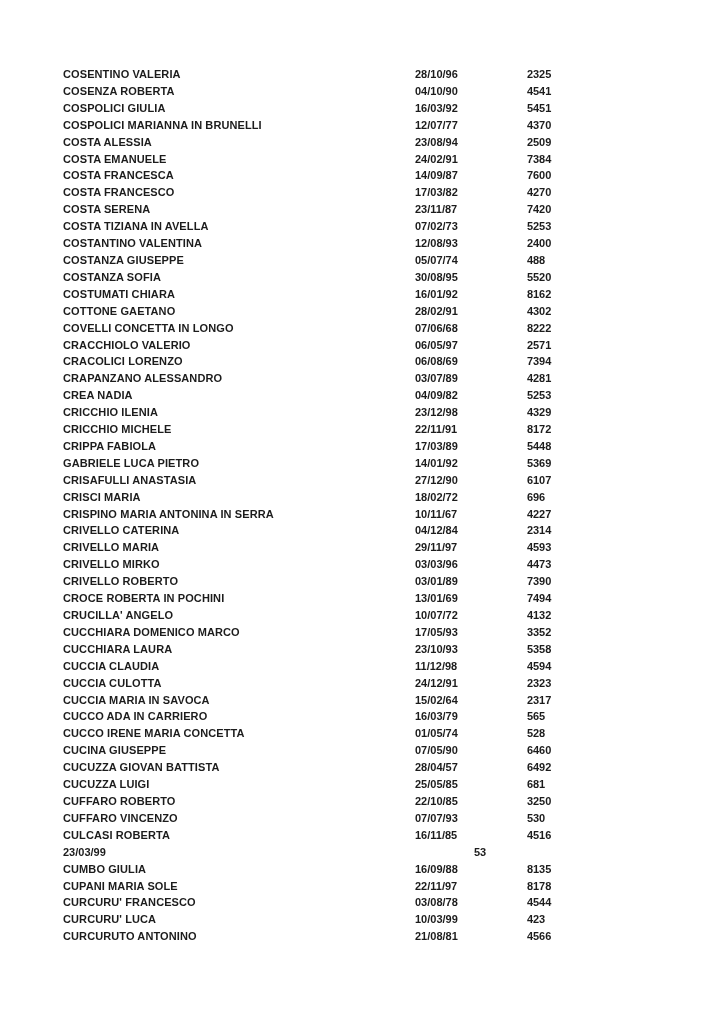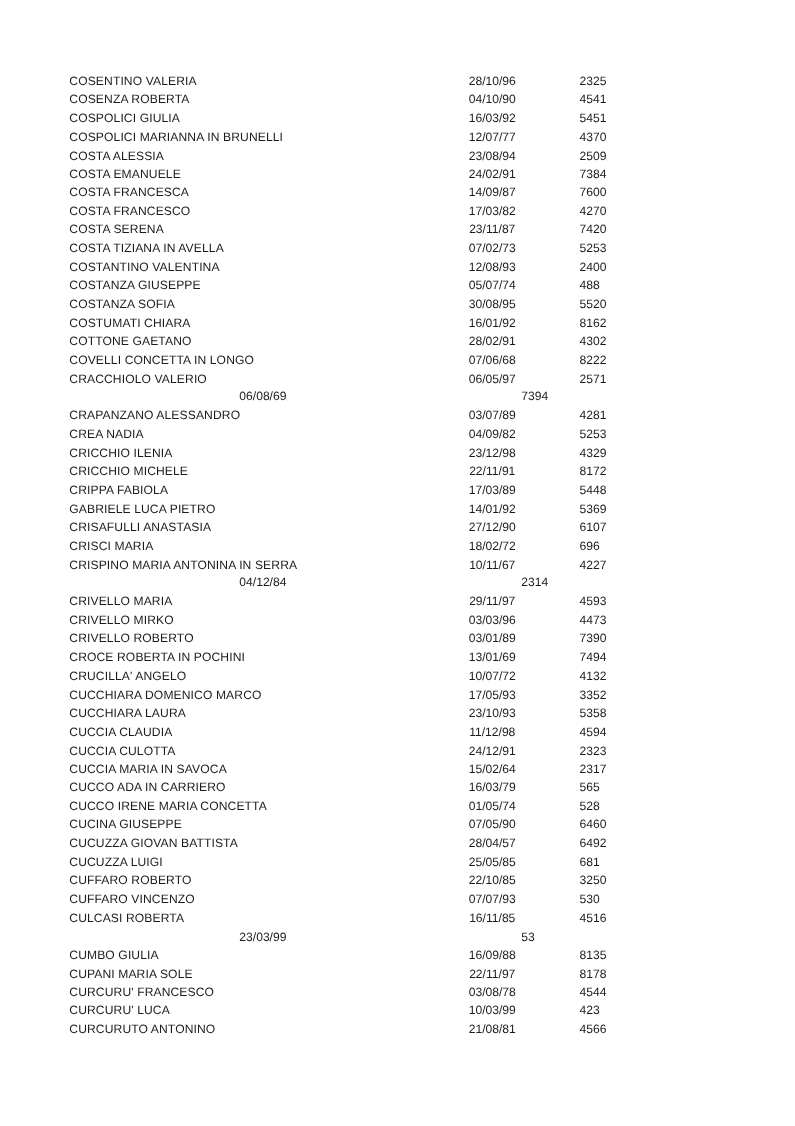--- a/index.html
+++ b/index.html
@@ -8,37 +8,38 @@
     background: #ffffff;
   }
   .page {
     position: relative;
     width: 723px;
     height: 1024px;
     background: #ffffff;
     font-family: "Liberation Sans", sans-serif;
     color: #1c1c1c;
     overflow: hidden;
+    font-weight: bold;
   }
   .list {
     position: absolute;
     top: 66px;
     left: 63px;
     width: 532px;
   }
   .row {
     display: grid;
     grid-template-columns: 352px 65px 53px 62px;
     height: 16.92px;
     line-height: 16.92px;
     font-size: 11px;
     white-space: nowrap;
   }
   .cell-name { text-align: left; letter-spacing: 0.1px; }
-  .cell-date { text-align: center; }
+  .cell-date { text-align: left; }
   .cell-num1 { text-align: right; }
   .cell-num2 { text-align: left; }
 </style>
 </head>
 <body>
 
 <div class="page">
   <div class="list" id="list">
   <div class="row">
     <span class="cell-name">COSENTINO VALERIA</span>
@@ -153,20 +154,21 @@
   </div>
 
   <div class="row">
     <span class="cell-name">CRACCHIOLO VALERIO</span>
     <span class="cell-date">06/05/97</span>
     <span class="cell-num1">2</span>
     <span class="cell-num2">571</span>
   </div>
 
   <div class="row">
+    <span class="cell-name">CRACOLICI LORENZO</span>
     <span class="cell-date">06/08/69</span>
     <span class="cell-num1">7</span>
     <span class="cell-num2">394</span>
   </div>
 
   <div class="row">
     <span class="cell-name">CRAPANZANO ALESSANDRO</span>
     <span class="cell-date">03/07/89</span>
     <span class="cell-num1">4</span>
     <span class="cell-num2">281</span>
@@ -222,20 +224,21 @@
   </div>
 
   <div class="row">
     <span class="cell-name">CRISPINO MARIA ANTONINA IN SERRA</span>
     <span class="cell-date">10/11/67</span>
     <span class="cell-num1">4</span>
     <span class="cell-num2">227</span>
   </div>
 
   <div class="row">
+    <span class="cell-name">CRIVELLO CATERINA</span>
     <span class="cell-date">04/12/84</span>
     <span class="cell-num1">2</span>
     <span class="cell-num2">314</span>
   </div>
 
   <div class="row">
     <span class="cell-name">CRIVELLO MARIA</span>
     <span class="cell-date">29/11/97</span>
     <span class="cell-num1">4</span>
     <span class="cell-num2">593</span>

